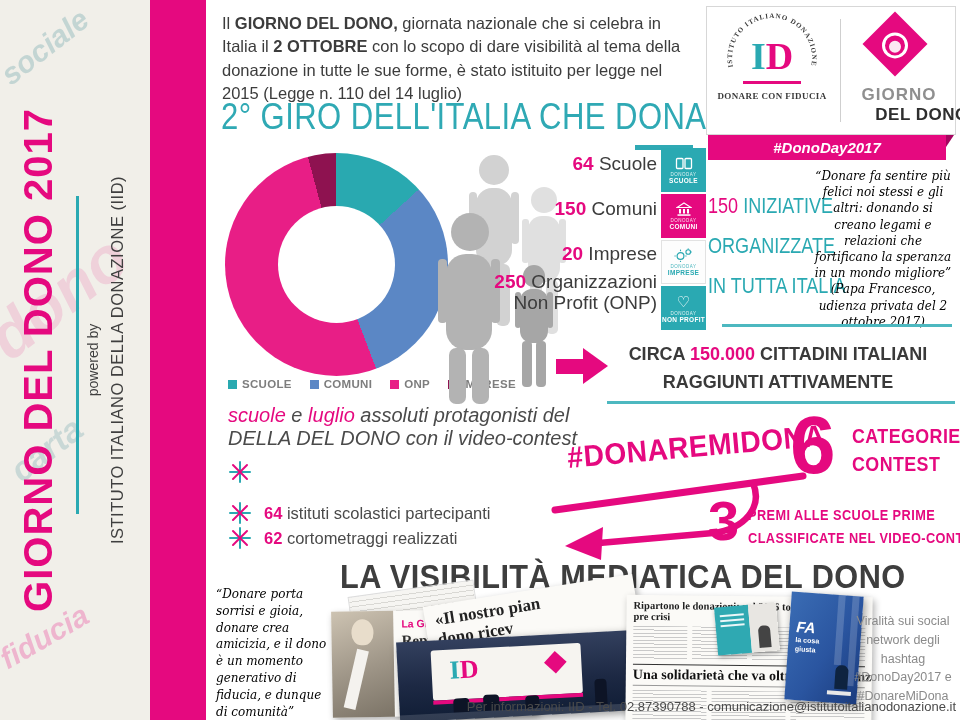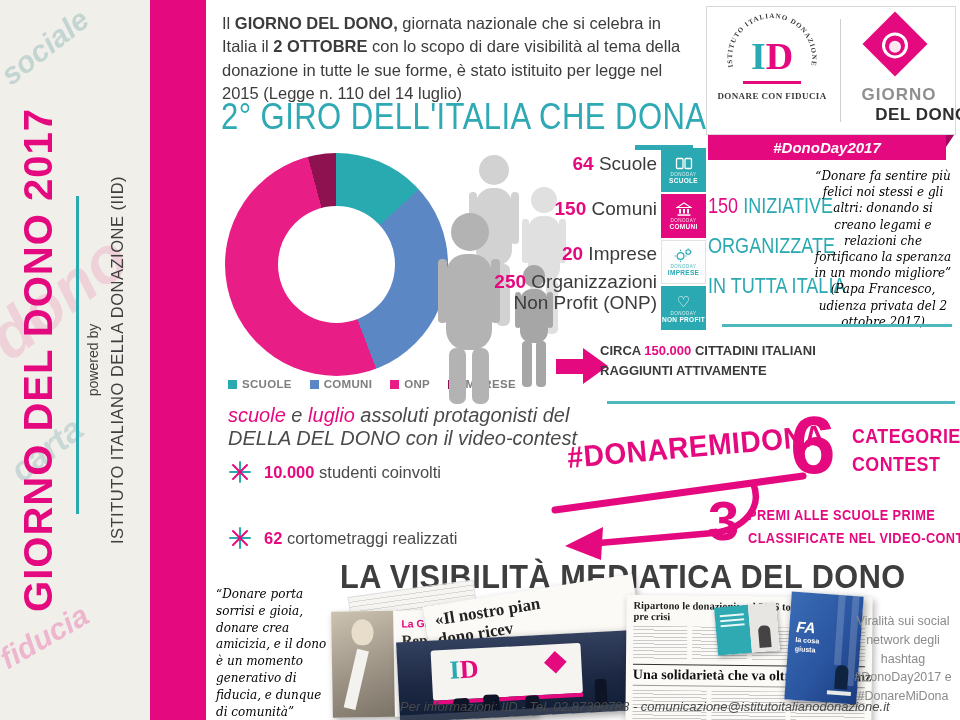--- a/index.html
+++ b/index.html
@@ -73,21 +73,21 @@
   .badge .hrt{font-size:15px;line-height:15px;}
   
   #iniz{left:708px;top:186px;font-size:21.5px;color:#2aa9b2;transform:scaleX(.84);
         transform-origin:left top;white-space:nowrap;line-height:40px;font-weight:500;}
   #iniz .n{color:#e5097f;}
   .script-quote{font-family:"DejaVu Serif",serif;font-style:italic;color:#000000;text-align:center;}
   #quote-papa{left:812px;top:168px;width:142px;font-size:12px;line-height:1.35;}
   #tealline-a{left:722px;top:324px;width:230px;height:3px;background:#4db8c0;}
   #tealline-b{left:607px;top:401px;width:348px;height:3px;background:#4db8c0;}
   
-  #reach{left:600px;top:341px;width:356px;font-size:13px;font-weight:bold;
+  #reach{left:600px;top:341px;width:356px;text-align:center;font-size:18px;font-weight:bold;
          line-height:1.55;color:#3a3a3a;}
   #reach .n{color:#e5097f;}
   #reach-arrow .st{position:absolute;left:0;top:11px;width:27px;height:15px;background:#e5097f;}
   #reach-arrow .hd{position:absolute;left:27px;top:0;width:0;height:0;
       border-top:18px solid transparent;border-bottom:18px solid transparent;border-left:25px solid #e5097f;}
   #reach-arrow{left:556px;top:348px;width:52px;height:37px;}
   
   #schools-line{left:228px;top:404px;font-size:20px;font-style:italic;color:#4a4a4a;line-height:1.15;}
   #schools-line .m{color:#e5097f;}
   .bullet{position:absolute;left:228px;display:flex;align-items:center;gap:12px;font-size:16.5px;color:#4a4a4a;}
@@ -140,21 +140,21 @@
   #tv-teal .scene .person{position:absolute;right:8px;bottom:4px;width:12px;height:22px;background:#444;border-radius:5px 5px 0 0;}
   #tv-blue{left:788px;top:594px;width:72px;height:108px;transform:rotate(4deg);overflow:hidden;
            background:linear-gradient(120deg,#3a6cb4 0%,#2a55a0 55%,#1b3c7e 100%);box-shadow:2px 3px 8px rgba(0,0,0,.4);}
   #tv-blue .fa{position:absolute;left:7px;top:26px;color:#fff;font-weight:800;font-size:15px;font-style:italic;}
   #tv-blue .sm{position:absolute;left:7px;color:#fff;font-size:7px;font-weight:bold;}
   #tv-blue .s1{top:44px;} #tv-blue .s2{top:53px;}
   #tv-blue .stripe{position:absolute;top:0;width:7px;height:70px;background:rgba(255,255,255,.18);}
   #tv-blue .person{position:absolute;right:10px;bottom:14px;width:13px;height:24px;background:#0e2340;border-radius:6px 6px 0 0;}
   #tv-blue .chair{position:absolute;right:6px;bottom:8px;width:24px;height:4px;background:#e8e8e8;}
   #social{left:850px;top:612px;width:106px;text-align:center;font-size:12.5px;color:#8a8a8a;line-height:1.5;}
-  #footer{left:400px;top:699px;width:556px;font-size:13px;color:#4a4a4a;font-style:italic;}
+  #footer{left:400px;top:699px;width:556px;text-align:right;font-size:13px;color:#4a4a4a;}
 </style>
 </head>
 <body>
 
 <div id="page">
 
   <div id="sidebar" class="abs">
     <span class="wm wm1">sociale</span>
     <span class="wm wm2">dono</span>
     <span class="wm wm3">carta</span>
@@ -332,21 +332,31 @@
 
   <div class="bullet" style="top:460px;">
     <svg width="24" height="24" viewBox="0 0 24 24">
         <g stroke-width="2" stroke-linecap="round">
           <line x1="12" y1="2" x2="12" y2="22" stroke="#2aa9b2"></line>
           <line x1="2" y1="12" x2="22" y2="12" stroke="#2aa9b2"></line>
           <line x1="5" y1="5" x2="19" y2="19" stroke="#e5097f"></line>
           <line x1="19" y1="5" x2="5" y2="19" stroke="#e5097f"></line>
         </g>
       </svg>
-    <span><span class="num">10.000</span><span> studenti coinvolti</span></span>
+  </div>
+  <div class="bullet" style="top:501px;">
+    <svg width="24" height="24" viewBox="0 0 24 24">
+        <g stroke-width="2" stroke-linecap="round">
+          <line x1="12" y1="2" x2="12" y2="22" stroke="#2aa9b2"></line>
+          <line x1="2" y1="12" x2="22" y2="12" stroke="#2aa9b2"></line>
+          <line x1="5" y1="5" x2="19" y2="19" stroke="#e5097f"></line>
+          <line x1="19" y1="5" x2="5" y2="19" stroke="#e5097f"></line>
+        </g>
+      </svg>
+    <span><span class="num">64</span><span> istituti scolastici partecipanti</span></span>
   </div>
   <div class="bullet" style="top:526px;">
     <svg width="24" height="24" viewBox="0 0 24 24">
         <g stroke-width="2" stroke-linecap="round">
           <line x1="12" y1="2" x2="12" y2="22" stroke="#2aa9b2"></line>
           <line x1="2" y1="12" x2="22" y2="12" stroke="#2aa9b2"></line>
           <line x1="5" y1="5" x2="19" y2="19" stroke="#e5097f"></line>
           <line x1="19" y1="5" x2="5" y2="19" stroke="#e5097f"></line>
         </g>
       </svg>

